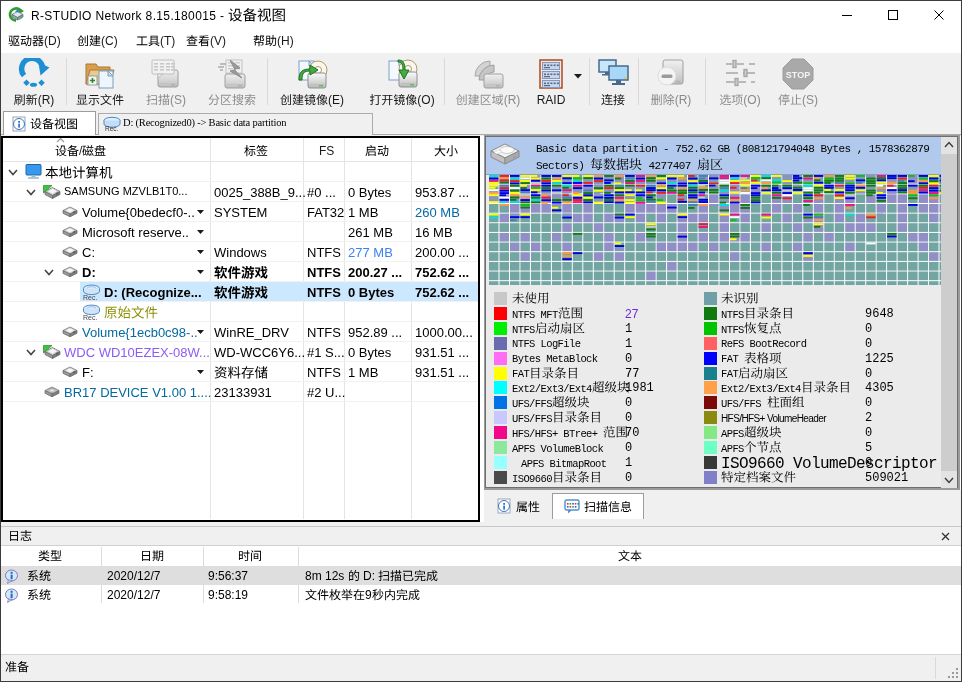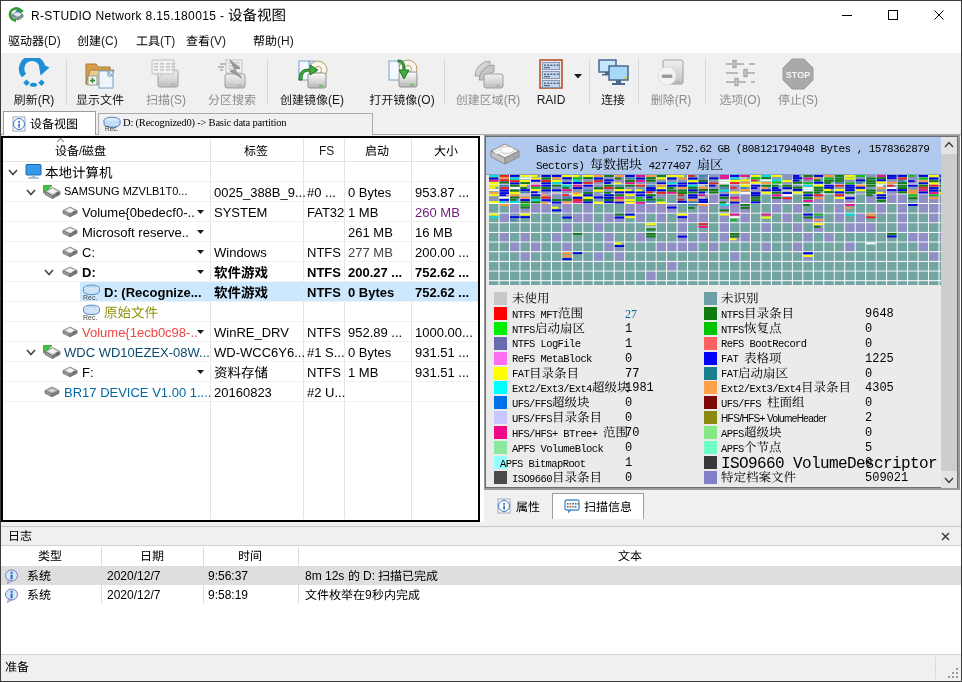--- a/index.html
+++ b/index.html
@@ -551,21 +551,21 @@
     <polygon points="2.8,4.4 8,1.8 13.2,4.4 8,7" fill="#f6f6f6" stroke="#aaa" stroke-width="0.6"></polygon>
     <rect x="11.2" y="5.6" width="2" height="1.8" fill="#55606e" transform="skewY(-16) translate(0,3)"></rect>
   </svg>
 <svg class="abs" style="left:197px;top:210px" width="8" height="5">
     <path d="M0 0 L7 0 L3.5 4 Z" fill="#1a1a1a"></path>
   </svg>
 <div class="abs" style="left:82px;top:205px;font-size:13px;color:#000;white-space:nowrap">Volume{0bedecf0-..</div>
 <div class="abs" style="left:214px;top:205px;font-size:13px;color:#000;white-space:nowrap">SYSTEM</div>
 <div class="abs" style="left:307px;top:205px;font-size:13px;color:#000;white-space:nowrap">FAT32</div>
 <div class="abs" style="left:348px;top:205px;font-size:13px;color:#000;white-space:nowrap">1 MB</div>
-<div class="abs" style="left:415px;top:205px;font-size:13px;color:#701a75;white-space:nowrap">260 MB</div>
+<div class="abs" style="left:415px;top:205px;font-size:13px;color:#0369a1;white-space:nowrap">260 MB</div>
 <svg class="abs" style="left:62px;top:226px" width="16" height="11">
     <polygon points="1,4.5 8,1 15,4.5 8,8" fill="#e6e6e6" stroke="#6d6d6d" stroke-width="0.8"></polygon>
     <polygon points="1,4.5 8,8 8,10.8 1,7.3" fill="#9a9a9a" stroke="#6d6d6d" stroke-width="0.8"></polygon>
     <polygon points="8,8 15,4.5 15,7.3 8,10.8" fill="#7d7d7d" stroke="#6d6d6d" stroke-width="0.8"></polygon>
     <polygon points="2.8,4.4 8,1.8 13.2,4.4 8,7" fill="#f6f6f6" stroke="#aaa" stroke-width="0.6"></polygon>
     <rect x="11.2" y="5.6" width="2" height="1.8" fill="#55606e" transform="skewY(-16) translate(0,3)"></rect>
   </svg>
 <svg class="abs" style="left:197px;top:230px" width="8" height="5">
     <path d="M0 0 L7 0 L3.5 4 Z" fill="#1a1a1a"></path>
   </svg>
@@ -578,21 +578,21 @@
     <polygon points="8,8 15,4.5 15,7.3 8,10.8" fill="#7d7d7d" stroke="#6d6d6d" stroke-width="0.8"></polygon>
     <polygon points="2.8,4.4 8,1.8 13.2,4.4 8,7" fill="#f6f6f6" stroke="#aaa" stroke-width="0.6"></polygon>
     <rect x="11.2" y="5.6" width="2" height="1.8" fill="#55606e" transform="skewY(-16) translate(0,3)"></rect>
   </svg>
 <svg class="abs" style="left:197px;top:250px" width="8" height="5">
     <path d="M0 0 L7 0 L3.5 4 Z" fill="#1a1a1a"></path>
   </svg>
 <div class="abs" style="left:82px;top:245px;font-size:13px;color:#000;white-space:nowrap">C:</div>
 <div class="abs" style="left:214px;top:245px;font-size:13px;color:#000;white-space:nowrap">Windows</div>
 <div class="abs" style="left:307px;top:245px;font-size:13px;color:#000;white-space:nowrap">NTFS</div>
-<div class="abs" style="left:348px;top:245px;font-size:13px;color:#404040;white-space:nowrap">277 MB</div>
+<div class="abs" style="left:348px;top:245px;font-size:13px;color:#3b82f6;white-space:nowrap">277 MB</div>
 <div class="abs" style="left:415px;top:245px;font-size:13px;color:#000;white-space:nowrap">200.00 ...</div>
 <svg class="abs" style="left:44px;top:268px" width="10" height="9">
     <path d="M1 2 L5 6.5 L9 2" fill="none" stroke="#454545" stroke-width="1.6"></path>
   </svg>
 <svg class="abs" style="left:62px;top:266px" width="16" height="11">
     <polygon points="1,4.5 8,1 15,4.5 8,8" fill="#e6e6e6" stroke="#6d6d6d" stroke-width="0.8"></polygon>
     <polygon points="1,4.5 8,8 8,10.8 1,7.3" fill="#9a9a9a" stroke="#6d6d6d" stroke-width="0.8"></polygon>
     <polygon points="8,8 15,4.5 15,7.3 8,10.8" fill="#7d7d7d" stroke="#6d6d6d" stroke-width="0.8"></polygon>
     <polygon points="2.8,4.4 8,1.8 13.2,4.4 8,7" fill="#f6f6f6" stroke="#aaa" stroke-width="0.6"></polygon>
     <rect x="11.2" y="5.6" width="2" height="1.8" fill="#55606e" transform="skewY(-16) translate(0,3)"></rect>
@@ -647,37 +647,37 @@
 <svg class="abs" style="left:62px;top:326px" width="16" height="11">
     <polygon points="1,4.5 8,1 15,4.5 8,8" fill="#e6e6e6" stroke="#6d6d6d" stroke-width="0.8"></polygon>
     <polygon points="1,4.5 8,8 8,10.8 1,7.3" fill="#9a9a9a" stroke="#6d6d6d" stroke-width="0.8"></polygon>
     <polygon points="8,8 15,4.5 15,7.3 8,10.8" fill="#7d7d7d" stroke="#6d6d6d" stroke-width="0.8"></polygon>
     <polygon points="2.8,4.4 8,1.8 13.2,4.4 8,7" fill="#f6f6f6" stroke="#aaa" stroke-width="0.6"></polygon>
     <rect x="11.2" y="5.6" width="2" height="1.8" fill="#55606e" transform="skewY(-16) translate(0,3)"></rect>
   </svg>
 <svg class="abs" style="left:197px;top:330px" width="8" height="5">
     <path d="M0 0 L7 0 L3.5 4 Z" fill="#1a1a1a"></path>
   </svg>
-<div class="abs" style="left:82px;top:325px;font-size:13px;color:#ef4444;white-space:nowrap">Volume{1ecb0c98-..</div>
+<div class="abs" style="left:82px;top:325px;font-size:13px;color:#0369a1;white-space:nowrap">Volume{1ecb0c98-..</div>
 <div class="abs" style="left:214px;top:325px;font-size:13px;color:#000;white-space:nowrap">WinRE_DRV</div>
 <div class="abs" style="left:307px;top:325px;font-size:13px;color:#000;white-space:nowrap">NTFS</div>
 <div class="abs" style="left:348px;top:325px;font-size:13px;color:#000;white-space:nowrap">952.89 ...</div>
 <div class="abs" style="left:415px;top:325px;font-size:13px;color:#000;white-space:nowrap">1000.00...</div>
 <svg class="abs" style="left:26px;top:348px" width="10" height="9">
     <path d="M1 2 L5 6.5 L9 2" fill="none" stroke="#454545" stroke-width="1.6"></path>
   </svg>
 <svg class="abs" style="left:43px;top:345px" width="18" height="14">
     <path d="M0.5 0.5 L9 0.5 L0.5 8 Z" fill="#3ec43e" stroke="#2a9a2a" stroke-width="0.8"></path>
     <polygon points="2,6.5 9.5,2.5 17,6.5 9.5,10.5" fill="#e6e6e6" stroke="#6d6d6d" stroke-width="0.8"></polygon>
     <polygon points="2,6.5 9.5,10.5 9.5,13.5 2,9.5" fill="#9a9a9a" stroke="#6d6d6d" stroke-width="0.8"></polygon>
     <polygon points="9.5,10.5 17,6.5 17,9.5 9.5,13.5" fill="#7d7d7d" stroke="#6d6d6d" stroke-width="0.8"></polygon>
     <polygon points="4,6.3 9.5,3.3 15,6.3 9.5,9.3" fill="#f6f6f6" stroke="#aaa" stroke-width="0.6"></polygon>
     <rect x="13" y="8.2" width="2.4" height="2.2" fill="#55606e" transform="skewY(-16) translate(0,3.4)"></rect>
   </svg>
-<div class="abs" style="left:64px;top:345px;font-size:13px;color:#0c4a6e;white-space:nowrap">WDC WD10EZEX-08W...</div>
+<div class="abs" style="left:64px;top:345px;font-size:13px;color:#8b5cf6;white-space:nowrap">WDC WD10EZEX-08W...</div>
 <div class="abs" style="left:214px;top:345px;font-size:13px;color:#000;white-space:nowrap">WD-WCC6Y6...</div>
 <div class="abs" style="left:307px;top:345px;font-size:13px;color:#000;white-space:nowrap">#1 S...</div>
 <div class="abs" style="left:348px;top:345px;font-size:13px;color:#000;white-space:nowrap">0 Bytes</div>
 <div class="abs" style="left:415px;top:345px;font-size:13px;color:#000;white-space:nowrap">931.51 ...</div>
 <svg class="abs" style="left:62px;top:366px" width="16" height="11">
     <polygon points="1,4.5 8,1 15,4.5 8,8" fill="#e6e6e6" stroke="#6d6d6d" stroke-width="0.8"></polygon>
     <polygon points="1,4.5 8,8 8,10.8 1,7.3" fill="#9a9a9a" stroke="#6d6d6d" stroke-width="0.8"></polygon>
     <polygon points="8,8 15,4.5 15,7.3 8,10.8" fill="#7d7d7d" stroke="#6d6d6d" stroke-width="0.8"></polygon>
     <polygon points="2.8,4.4 8,1.8 13.2,4.4 8,7" fill="#f6f6f6" stroke="#aaa" stroke-width="0.6"></polygon>
     <rect x="11.2" y="5.6" width="2" height="1.8" fill="#55606e" transform="skewY(-16) translate(0,3)"></rect>
@@ -698,21 +698,21 @@
 <div class="abs" style="left:348px;top:365px;font-size:13px;color:#000;white-space:nowrap">1 MB</div>
 <div class="abs" style="left:415px;top:365px;font-size:13px;color:#000;white-space:nowrap">931.51 ...</div>
 <svg class="abs" style="left:44px;top:386px" width="17" height="12">
     <polygon points="1,4.5 8,1 15,4.5 8,8" fill="#e0e0e0" stroke="#6d6d6d" stroke-width="0.8"></polygon>
     <polygon points="1,4.5 8,8 8,10.8 1,7.3" fill="#9a9a9a" stroke="#6d6d6d" stroke-width="0.8"></polygon>
     <polygon points="8,8 15,4.5 15,7.3 8,10.8" fill="#7d7d7d" stroke="#6d6d6d" stroke-width="0.8"></polygon>
     <ellipse cx="8" cy="4.5" rx="4.2" ry="2.1" fill="#c8c8c8" stroke="#888" stroke-width="0.6"></ellipse>
     <ellipse cx="8" cy="4.5" rx="1.4" ry="0.7" fill="#eee"></ellipse>
   </svg>
 <div class="abs" style="left:64px;top:385px;font-size:13px;color:#0369a1;white-space:nowrap">BR17 DEVICE V1.00 1....</div>
-<div class="abs" style="left:214px;top:385px;font-size:13px;color:#000;white-space:nowrap">20160823</div>
+<div class="abs" style="left:214px;top:385px;font-size:13px;color:#000;white-space:nowrap">23133931</div>
 <div class="abs" style="left:307px;top:385px;font-size:13px;color:#000;white-space:nowrap">#2 U...</div>
 <div class="abs" style="left:484px;top:135px;width:476px;height:355px;background:#ebebeb;border:2px solid #9a9a9a;box-sizing:border-box"></div>
 <div class="abs" style="left:485px;top:136px;width:473px;height:352px;border:1px solid #6e6e6e;box-sizing:border-box"></div>
 <div class="abs" style="left:486px;top:137px;width:471px;height:37px;background:#b1c9ec;border-bottom:1px solid #8ba0c0"></div>
 <svg class="abs" style="left:489px;top:140px" width="32" height="26">
     <polygon points="2,11 16,4 30,11 16,18" fill="#f2f2f2" stroke="#8a8a8a"></polygon>
     <polygon points="2,11 16,18 16,24 2,17" fill="#c2c2c2" stroke="#8a8a8a"></polygon>
     <polygon points="16,18 30,11 30,17 16,24" fill="#ababab" stroke="#8a8a8a"></polygon>
     <ellipse cx="18" cy="10" rx="7" ry="3.4" fill="#fcfcfc" stroke="#b8b8b8" stroke-width="0.7"></ellipse>
     <polygon points="5,12.5 10,10 13,11.5 8,14" fill="#ffffff" stroke="#c8c8c8" stroke-width="0.5"></polygon>
@@ -1821,36 +1821,36 @@
         <use href="#f7528" x="2000"></use>
       </g>
     </svg></div>
 <div class="abs" style="left:494px;top:306.9px;width:13px;height:13px;background:#ff0000"></div>
 <div class="abs" style="left:512px;top:306.6px;line-height:16px;font-size:10px;white-space:nowrap;color:#000"><span style="font-family:'Liberation Mono';font-size:10.5px;letter-spacing:-0.6px">NTFS MFT</span><svg width="25" height="13" viewBox="0 0 25 13" style="vertical-align:-2.38px">
       <g transform="translate(0,10.62) scale(0.012500,-0.012500)" fill="#000">
         <use href="#f8303" x="0"></use>
         <use href="#f56f4" x="1000"></use>
       </g>
     </svg></div>
-<div class="abs" style="left:625px;top:305.9px;line-height:16px;font-family:Liberation Serif, serif;font-size:12px;color:#0369a1">27</div>
+<div class="abs" style="left:625px;top:305.9px;line-height:16px;font-family:Liberation Sans, sans-serif;font-size:12px;color:#6d28d9">27</div>
 <div class="abs" style="left:494px;top:321.8px;width:13px;height:13px;background:#00ee00"></div>
 <div class="abs" style="left:512px;top:321.5px;line-height:16px;font-size:10px;white-space:nowrap;color:#000"><span style="font-family:'Liberation Mono';font-size:10.5px;letter-spacing:-0.6px">NTFS</span><svg width="50" height="13" viewBox="0 0 50 13" style="vertical-align:-2.38px">
       <g transform="translate(0,10.62) scale(0.012500,-0.012500)" fill="#000">
         <use href="#f542f" x="0"></use>
         <use href="#f52a8" x="1000"></use>
         <use href="#f6247" x="2000"></use>
         <use href="#f533a" x="3000"></use>
       </g>
     </svg></div>
 <div class="abs" style="left:625px;top:320.8px;line-height:16px;font-family:'Liberation Mono';font-size:12px;color:#000">1</div>
 <div class="abs" style="left:494px;top:336.7px;width:13px;height:13px;background:#6a6aae"></div>
 <div class="abs" style="left:512px;top:336.4px;line-height:16px;font-size:10px;white-space:nowrap;color:#000"><span style="font-family:'Liberation Mono';font-size:10.5px;letter-spacing:-0.6px">NTFS LogFile</span></div>
 <div class="abs" style="left:625px;top:335.7px;line-height:16px;font-family:'Liberation Mono';font-size:12px;color:#000">1</div>
 <div class="abs" style="left:494px;top:351.6px;width:13px;height:13px;background:#ff6ef2"></div>
-<div class="abs" style="left:512px;top:351.3px;line-height:16px;font-size:10px;white-space:nowrap;color:#000"><span style="font-family:'Liberation Mono';font-size:10.5px;letter-spacing:-0.6px">ReFS MetaBlock</span></div>
+<div class="abs" style="left:512px;top:351.3px;line-height:16px;font-size:10px;white-space:nowrap;color:#000"><span style="font-family:'Liberation Mono';font-size:10.5px;letter-spacing:-0.6px">Bytes MetaBlock</span></div>
 <div class="abs" style="left:625px;top:350.6px;line-height:16px;font-family:'Liberation Mono';font-size:12px;color:#000">0</div>
 <div class="abs" style="left:494px;top:366.5px;width:13px;height:13px;background:#ffff00"></div>
 <div class="abs" style="left:512px;top:366.2px;line-height:16px;font-size:10px;white-space:nowrap;color:#000"><span style="font-family:'Liberation Mono';font-size:10.5px;letter-spacing:-0.6px">FAT</span><svg width="50" height="13" viewBox="0 0 50 13" style="vertical-align:-2.38px">
       <g transform="translate(0,10.62) scale(0.012500,-0.012500)" fill="#000">
         <use href="#f76ee" x="0"></use>
         <use href="#f5f55" x="1000"></use>
         <use href="#f6761" x="2000"></use>
         <use href="#f76ee" x="3000"></use>
       </g>
     </svg></div>
@@ -1888,21 +1888,21 @@
       <g transform="translate(0,10.62) scale(0.012500,-0.012500)" fill="#000">
         <use href="#f8303" x="0"></use>
         <use href="#f56f4" x="1000"></use>
       </g>
     </svg></div>
 <div class="abs" style="left:625px;top:425.1px;line-height:16px;font-family:'Liberation Mono';font-size:12px;color:#000">70</div>
 <div class="abs" style="left:494px;top:441.0px;width:13px;height:13px;background:#8ce89c"></div>
 <div class="abs" style="left:512px;top:440.7px;line-height:16px;font-size:10px;white-space:nowrap;color:#000"><span style="font-family:'Liberation Mono';font-size:10.5px;letter-spacing:-0.6px">APFS VolumeBlock</span></div>
 <div class="abs" style="left:625px;top:440.0px;line-height:16px;font-family:'Liberation Mono';font-size:12px;color:#000">0</div>
 <div class="abs" style="left:494px;top:455.9px;width:13px;height:13px;background:#96ffff"></div>
-<div class="abs" style="left:500px;top:455.6px;line-height:16px;font-size:10px;white-space:nowrap;color:#000"><span style="font-family:'Liberation Mono';font-size:10.5px;letter-spacing:-0.6px">APFS BitmapRoot</span></div>
+<div class="abs" style="left:521px;top:455.6px;line-height:16px;font-size:10px;white-space:nowrap;color:#000"><span style="font-family:'Liberation Mono';font-size:10.5px;letter-spacing:-0.6px">APFS BitmapRoot</span></div>
 <div class="abs" style="left:625px;top:454.9px;line-height:16px;font-family:'Liberation Mono';font-size:12px;color:#000">1</div>
 <div class="abs" style="left:494px;top:470.8px;width:13px;height:13px;background:#4a4a4a"></div>
 <div class="abs" style="left:512px;top:470.5px;line-height:16px;font-size:10px;white-space:nowrap;color:#000"><span style="font-family:'Liberation Mono';font-size:10.5px;letter-spacing:-0.6px">ISO9660</span><svg width="50" height="13" viewBox="0 0 50 13" style="vertical-align:-2.38px">
       <g transform="translate(0,10.62) scale(0.012500,-0.012500)" fill="#000">
         <use href="#f76ee" x="0"></use>
         <use href="#f5f55" x="1000"></use>
         <use href="#f6761" x="2000"></use>
         <use href="#f76ee" x="3000"></use>
       </g>
     </svg></div>

